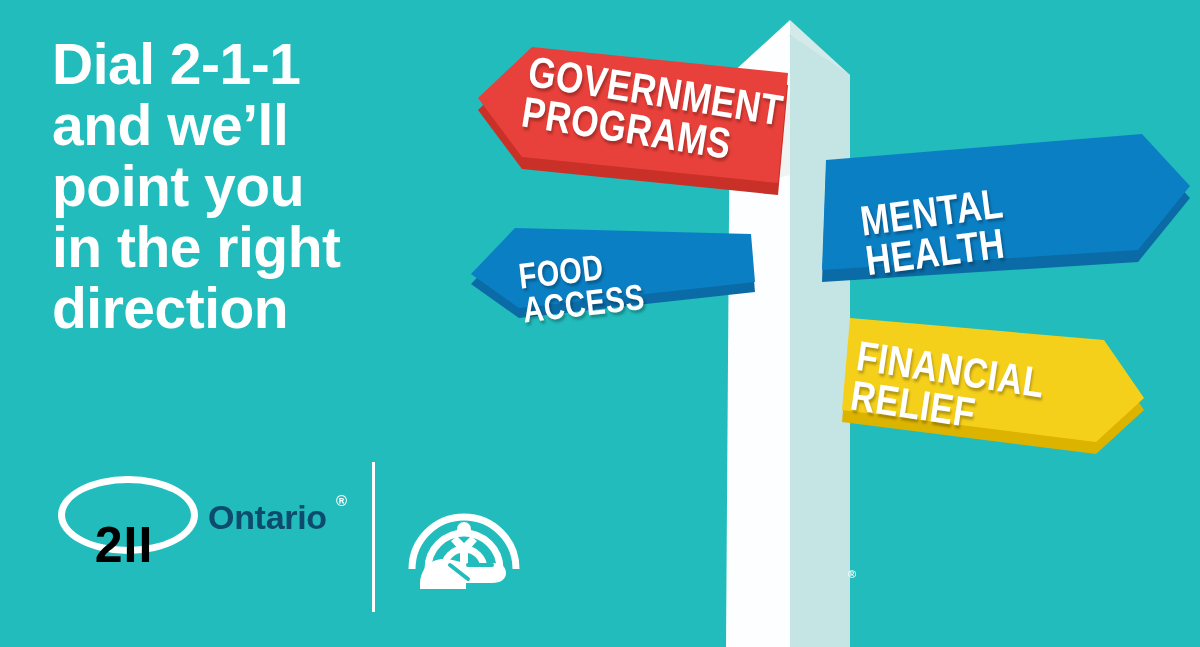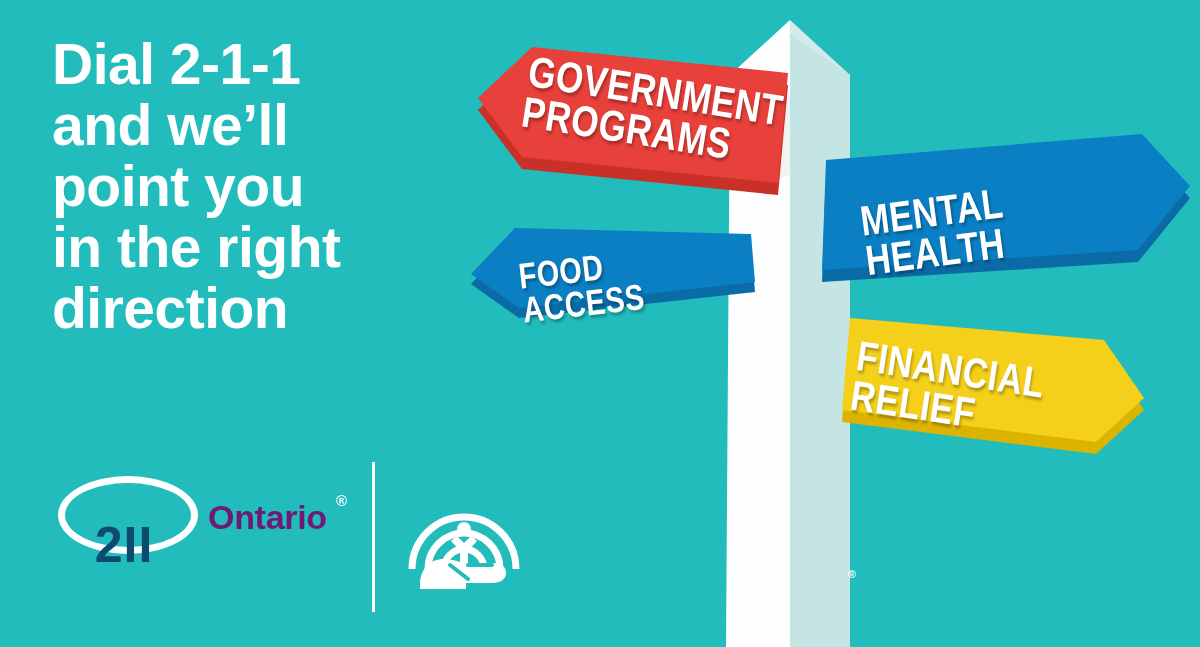--- a/index.html
+++ b/index.html
@@ -55,31 +55,31 @@
     border-radius: 50%;
     box-sizing: border-box;
   }
   .num-211 {
     position: absolute;
     left: 0;
     top: 50%;
     width: 140px;
     transform: translateY(-50%);
     text-align: center;
-    color: #0c4a6e;
+    color: #000000;
     font-size: 50px;
     font-weight: bold;
     letter-spacing: 1px;
     line-height: 1;
   }
   .ontario-wrap {
     position: absolute;
     left: 154px;
     top: 28px;
-    color: #701a75;
+    color: #0c4a6e;
     font-size: 34px;
     font-weight: bold;
     letter-spacing: -0.3px;
   }
   .ontario-reg {
     position: absolute;
     left: 282px;
     top: 22px;
     color: #ffffff;
     font-size: 15px;

